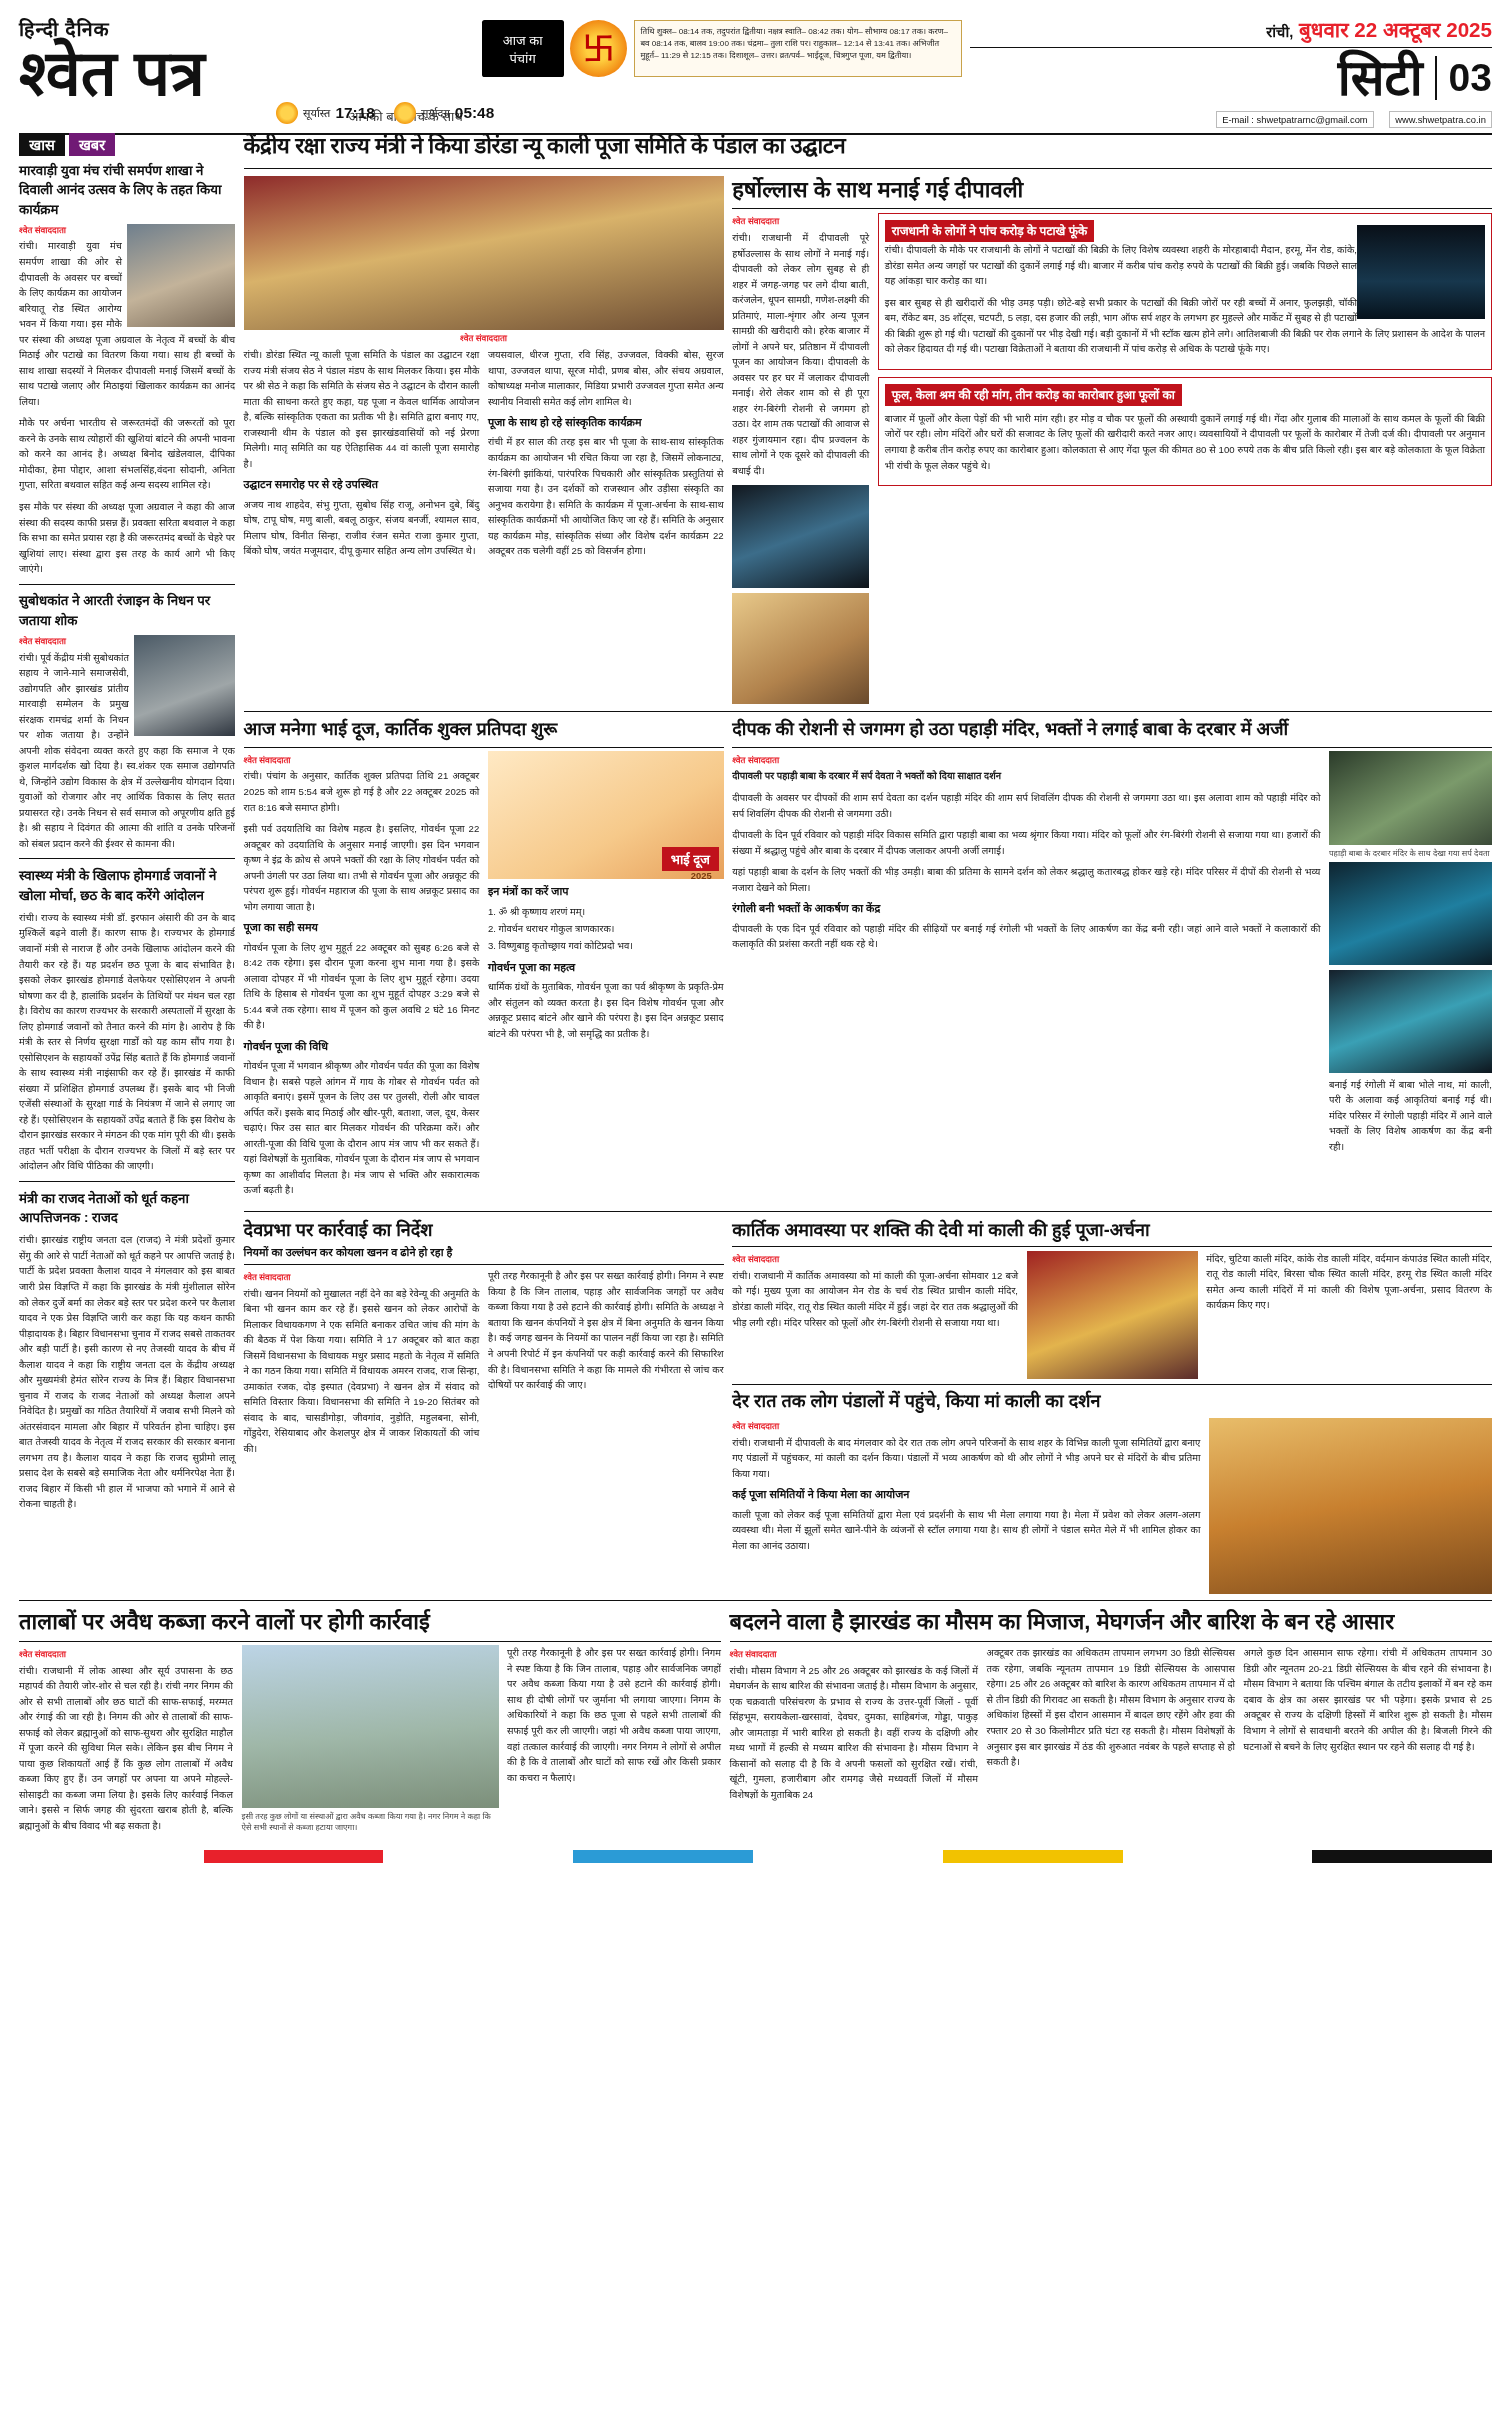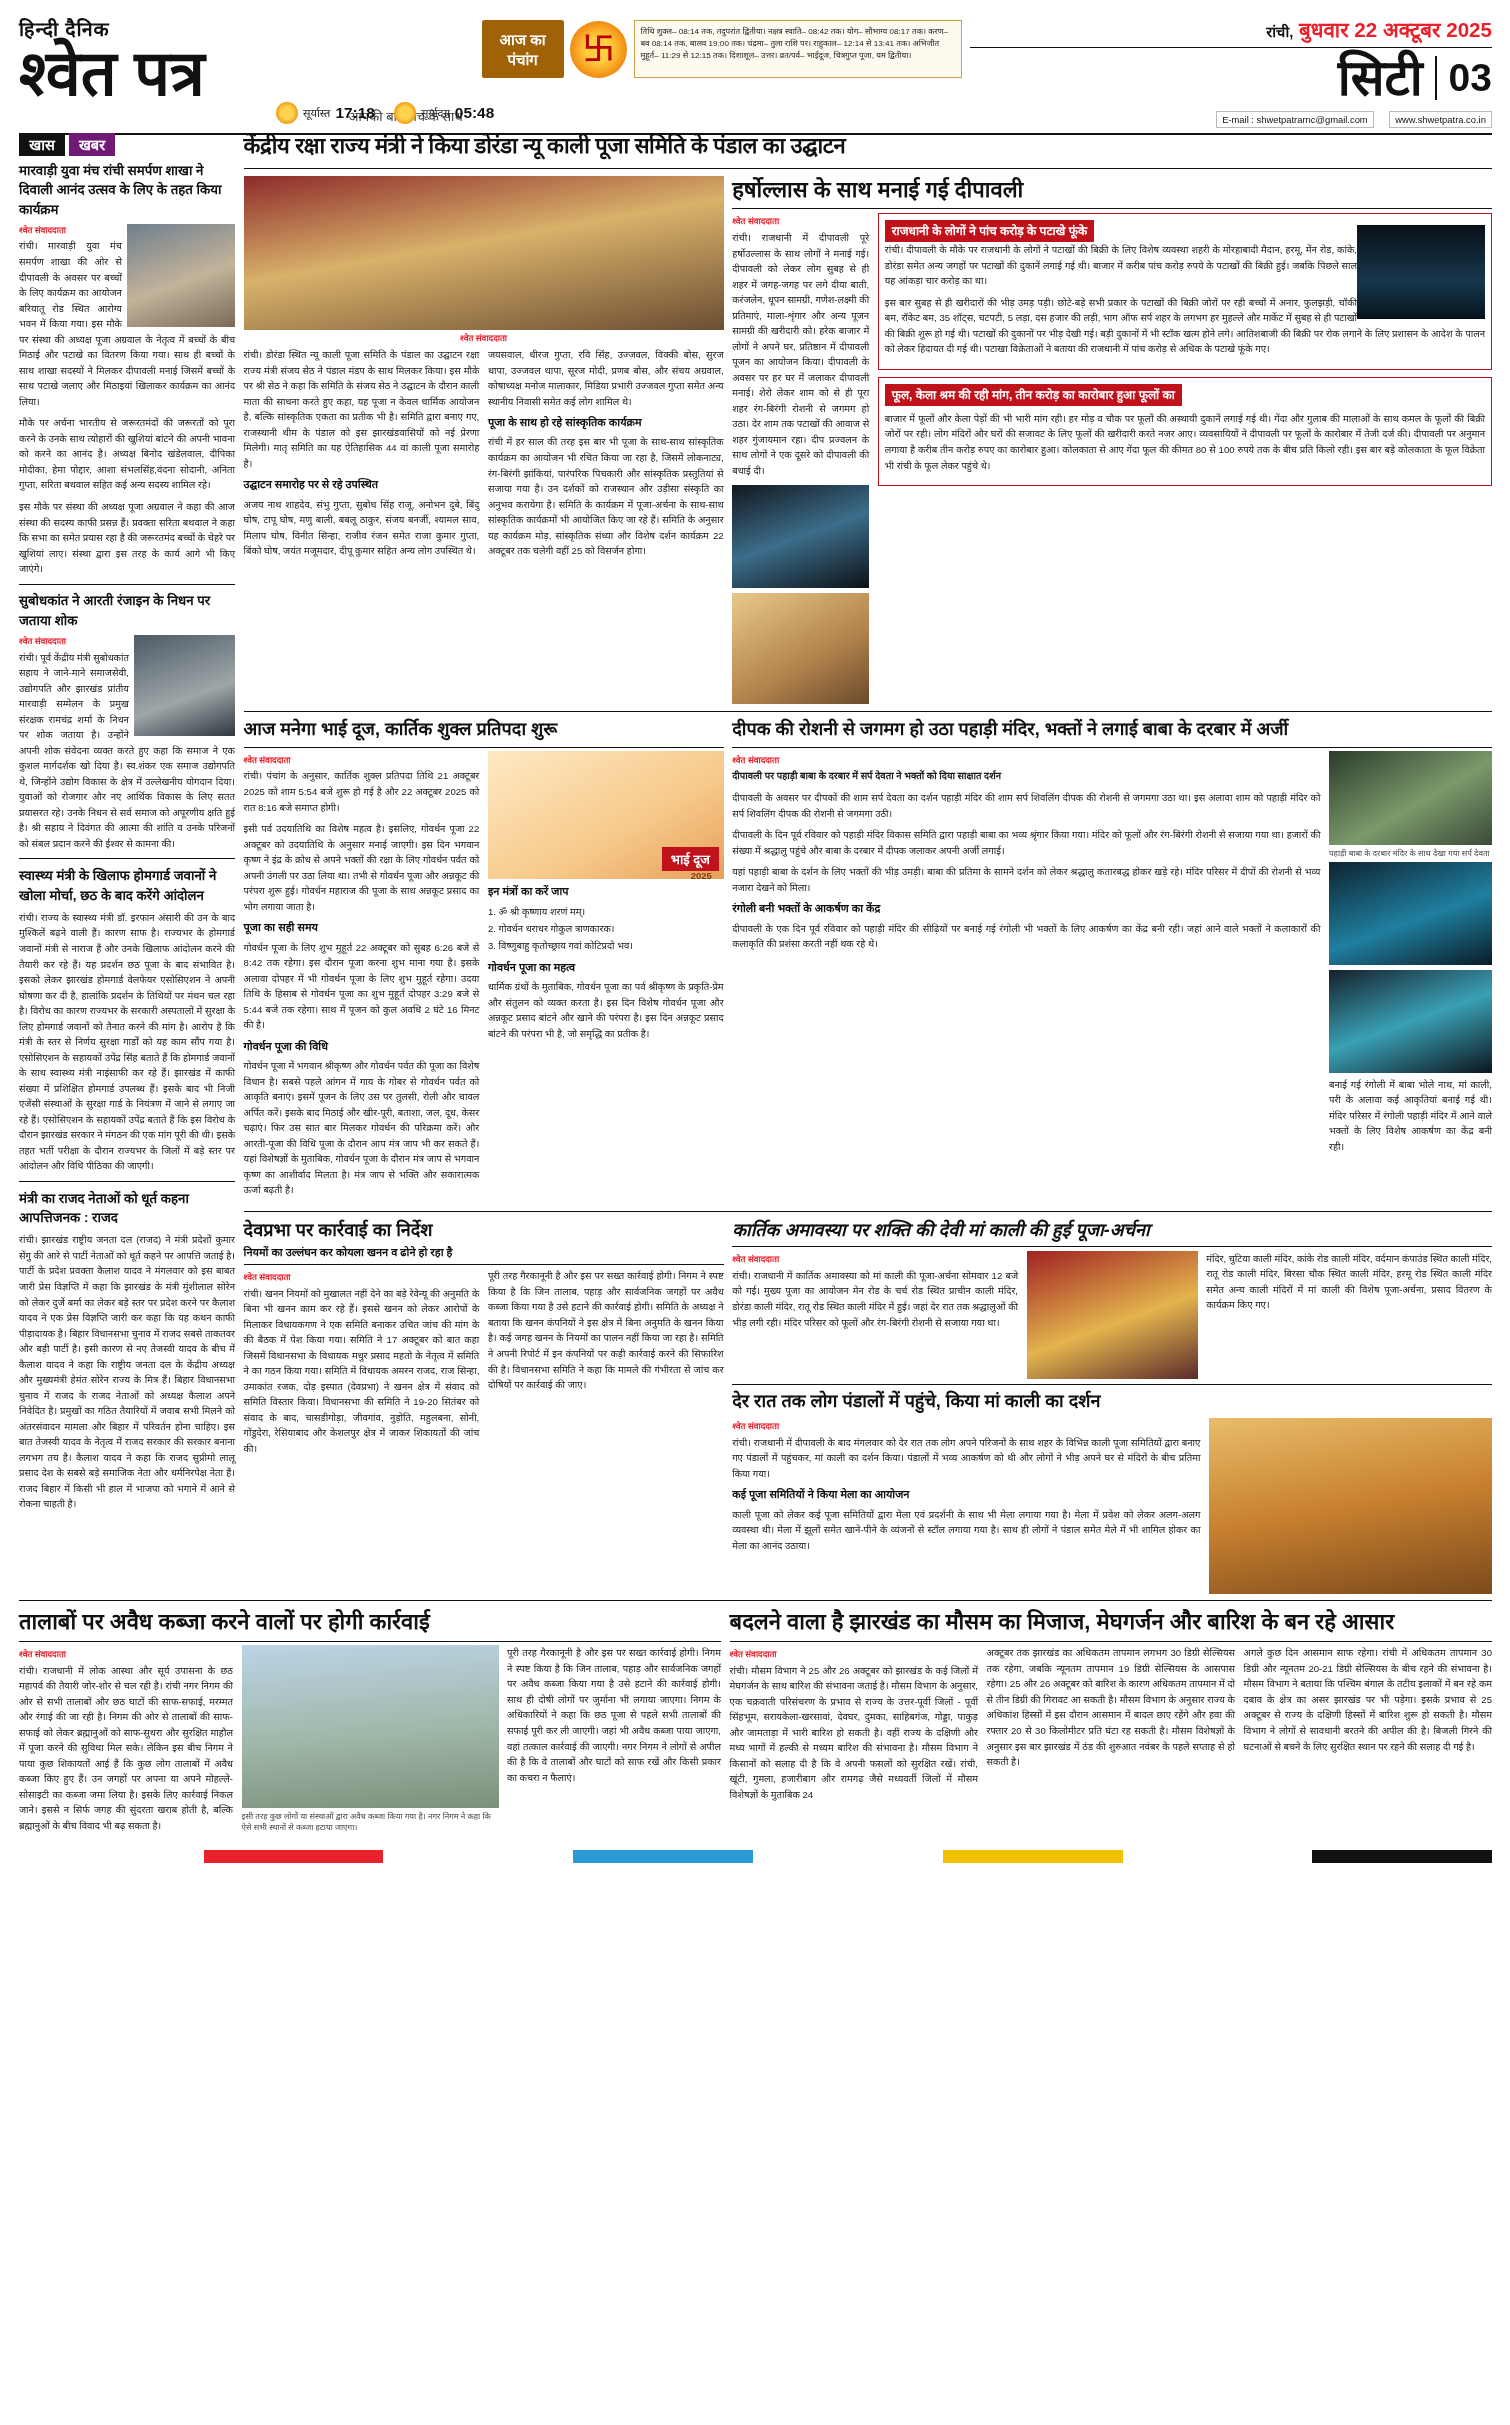--- a/index.html
+++ b/index.html
@@ -18,21 +18,21 @@
   .mh-kicker { font-size:19.7px; font-weight:bold; color:#111; letter-spacing:0.9px; }
   .mh-title { font-size:63px; font-weight:bold; color:#111; line-height:0.95; margin-top:1.7px; }
   .mh-sub { font-size:13px; color:#333; text-align:right; margin-top:3.4px; padding-right:10.3px;}
   .mh-times { display:flex; gap:19px; margin-top:8.6px; font-size:13.7px; font-weight:bold; align-items:center;}
   .sunbox { display:flex; align-items:center; gap:5.1px;}
   .sunicon { width:22px; height:22px; border-radius:50%; background: radial-gradient(circle, #ffd34d 40%, #f39c12 70%); display:inline-block;}
   .sun-label { font-size:11px; color:#222; font-weight:normal;}
   .sun-val { font-size:15.4px; color:#111; font-weight:bold;}
 
   .mh-mid { width: 480px; display:flex; gap:6.9px; align-items:stretch; padding-top:5.1px;}
-  .panchang-tag { background:#a16207; color:#fff; font-size:15px; font-weight:bold; text-align:center;
+  .panchang-tag { background:#000000; color:#fff; font-size:13px; font-weight:normal; text-align:center;
       padding:8.6px 6.9px; border-radius:2.6px; width:82px; display:flex; align-items:center; justify-content:center;}
   .panchang-sym { width:57px; display:flex; align-items:center; justify-content:center;
       background: radial-gradient(circle, #ffcf3f 30%, #f0820f 75%); border-radius:50%; height:57px; align-self:center;
       font-size:29px; color:#b00; font-weight:bold;}
   .panchang-text { flex:1; border:0.9px solid #c8a24a; background:#fffaf0; font-size:8.1px; line-height:1.5;
       padding:4.3px 5.1px; color:#222; }
 
   .mh-right { flex:1; text-align:right; }
   .mh-date { font-size:20.6px; font-weight:bold; color:#e8212b; border-bottom:1.7px solid #111; padding-bottom:3.4px;}
   .mh-date .city { color:#111; font-size:14.6px;}
@@ -278,21 +278,21 @@
               <div class="byline" style="text-align:left;">श्वेत संवाददाता</div>
               <p class="body">रांची। खनन नियमों को मुखालत नहीं देने का बड़े रेवेन्यू की अनुमति के बिना भी खनन काम कर रहे हैं। इससे खनन को लेकर आरोपों के मिलाकर विधायकगण ने एक समिति बनाकर उचित जांच की मांग के की बैठक में पेश किया गया। समिति ने 17 अक्टूबर को बात कहा जिसमें विधानसभा के विधायक मधुर प्रसाद महतो के नेतृत्व में समिति ने का गठन किया गया। समिति में विधायक अमरन राजद, राज सिन्हा, उमाकांत रजक, दोड़ इस्पात (देवप्रभा) ने खनन क्षेत्र में संवाद को समिति विस्तार किया। विधानसभा की समिति ने 19-20 सितंबर को संवाद के बाद, चासडीगोड़ा, जीवगांव, नुड़ोति, महुलबना, सोनी, गोंडुदेरा, रेसियाबाद और केशलपुर क्षेत्र में जाकर शिकायतों की जांच की।</p>
             </div>
             <div class="c">
               <p class="body">पूरी तरह गैरकानूनी है और इस पर सख्त कार्रवाई होगी। निगम ने स्पष्ट किया है कि जिन तालाब, पहाड़ और सार्वजनिक जगहों पर अवैध कब्जा किया गया है उसे हटाने की कार्रवाई होगी। समिति के अध्यक्ष ने बताया कि खनन कंपनियों ने इस क्षेत्र में बिना अनुमति के खनन किया है। कई जगह खनन के नियमों का पालन नहीं किया जा रहा है। समिति ने अपनी रिपोर्ट में इन कंपनियों पर कड़ी कार्रवाई करने की सिफारिश की है। विधानसभा समिति ने कहा कि मामले की गंभीरता से जांच कर दोषियों पर कार्रवाई की जाए।</p>
             </div>
           </div>
         </div>
 
         <div class="c">
-          <h2 class="sub-head" style="margin:0 0 4.3px 0;font-style:italic;">कार्तिक अमावस्या पर शक्ति की देवी मां काली की हुई पूजा-अर्चना</h2>
+          <h2 class="sub-head" style="margin:0 0 4.3px 0;">कार्तिक अमावस्या पर शक्ति की देवी मां काली की हुई पूजा-अर्चना</h2>
           <div class="divider" style="margin:3.4px 0;"></div>
           <div class="three">
             <div class="c">
               <div class="byline" style="text-align:left;">श्वेत संवाददाता</div>
               <p class="body">रांची। राजधानी में कार्तिक अमावस्या को मां काली की पूजा-अर्चना सोमवार 12 बजे को गई। मुख्य पूजा का आयोजन मेन रोड के चर्च रोड स्थित प्राचीन काली मंदिर, डोरंडा काली मंदिर, रातू रोड स्थित काली मंदिर में हुई। जहां देर रात तक श्रद्धालुओं की भीड़ लगी रही। मंदिर परिसर को फूलों और रंग-बिरंगी रोशनी से सजाया गया था।</p>
             </div>
             <div class="c" style="flex:0 0 171px;">
               <div class="photo" style="height:128px;background:linear-gradient(160deg,#a02222,#e3b44d 55%,#5b2b2b);"></div>
             </div>
             <div class="c">

